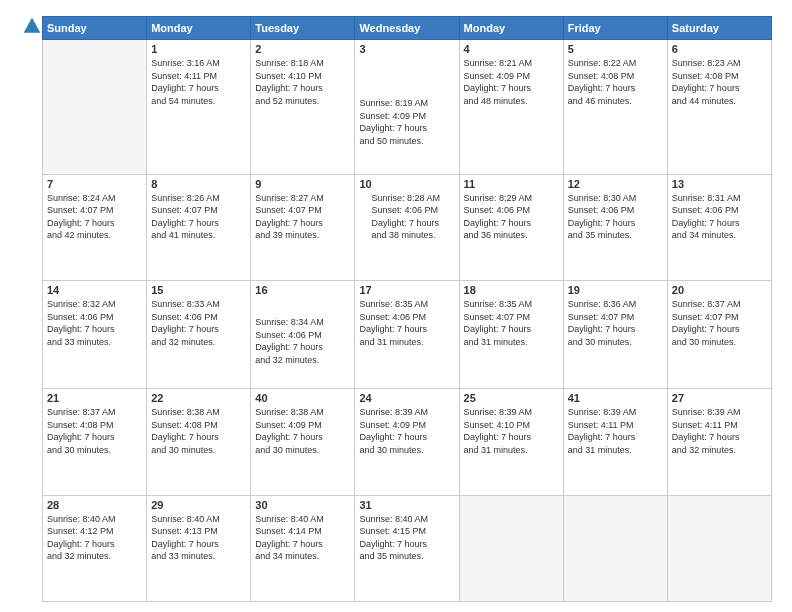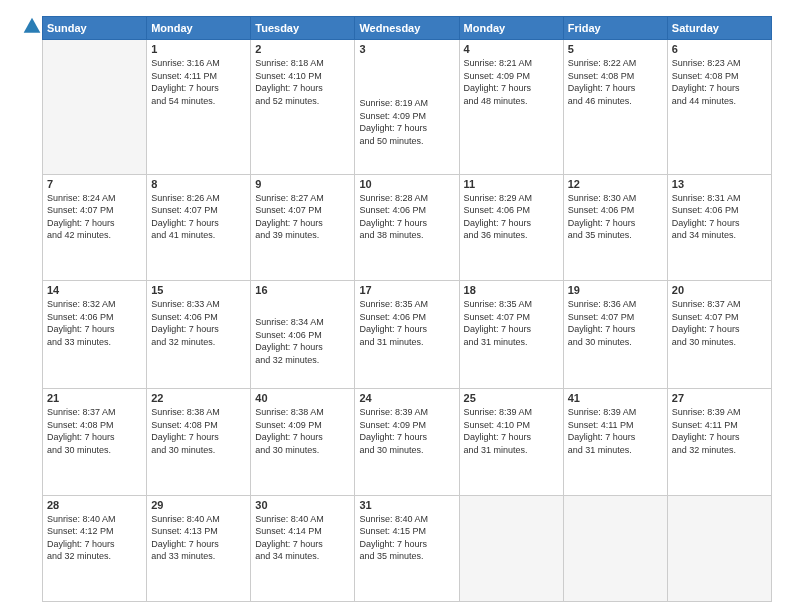--- a/index.html
+++ b/index.html
@@ -191,21 +191,21 @@
           </td>
           <td>
             <span class="day-num">9</span>
             <div class="day-info" style="white-space: pre-line;">Sunrise: 8:27 AM
 Sunset: 4:07 PM
 Daylight: 7 hours
 and 39 minutes.</div>
           </td>
           <td>
             <span class="day-num">10</span>
-            <div class="day-info" style="white-space: pre-line;">Sunrise: 8:28 AM
+            <div class="day-info" style="white-space: pre-line; margin-left: 12px;">Sunrise: 8:28 AM
 Sunset: 4:06 PM
 Daylight: 7 hours
 and 38 minutes.</div>
           </td>
           <td>
             <span class="day-num">11</span>
             <div class="day-info" style="white-space: pre-line;">Sunrise: 8:29 AM
 Sunset: 4:06 PM
 Daylight: 7 hours
 and 36 minutes.</div>

